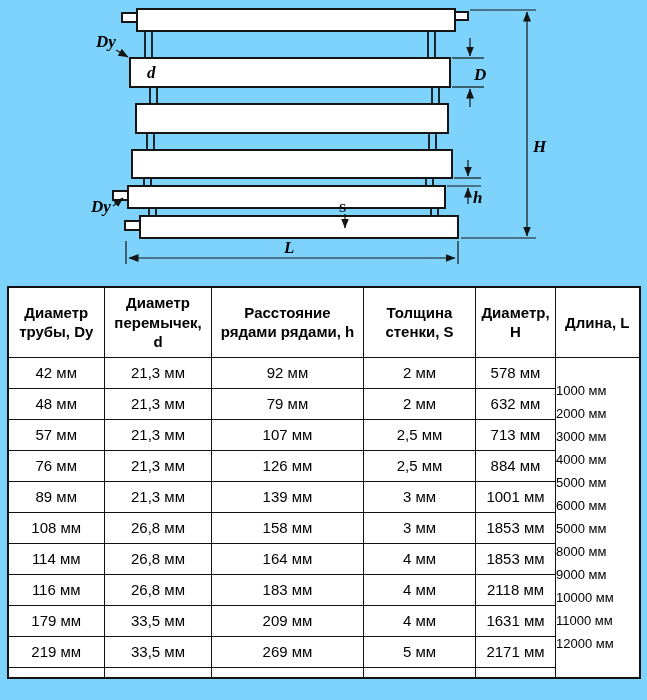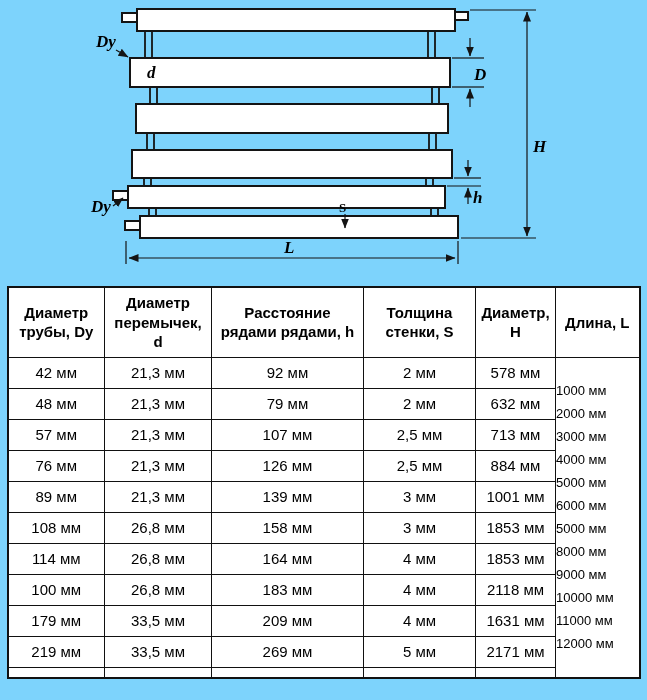--- a/index.html
+++ b/index.html
@@ -217,21 +217,21 @@
         <td>1853 мм</td>
       </tr>
       <tr>
         <td>114 мм</td>
         <td>26,8 мм</td>
         <td>164 мм</td>
         <td>4 мм</td>
         <td>1853 мм</td>
       </tr>
       <tr>
-        <td>100 мм</td>
+        <td>116 мм</td>
         <td>26,8 мм</td>
         <td>183 мм</td>
         <td>4 мм</td>
         <td>2118 мм</td>
       </tr>
       <tr>
         <td>179 мм</td>
         <td>33,5 мм</td>
         <td>209 мм</td>
         <td>4 мм</td>

